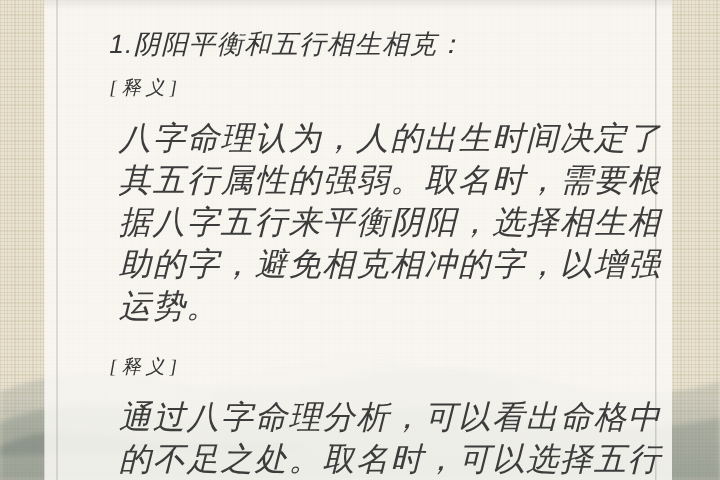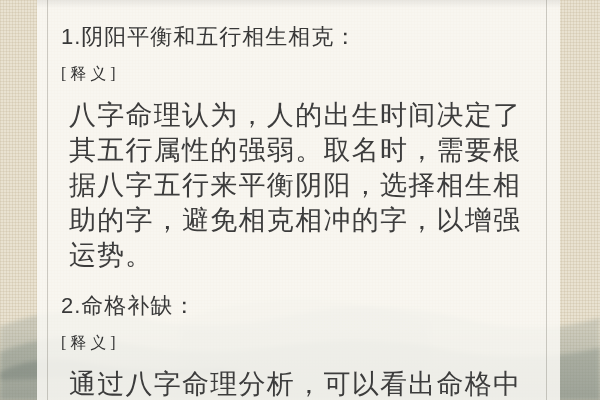--- a/index.html
+++ b/index.html
@@ -36,23 +36,24 @@
   }
   .hairline {
     position: absolute; top: 0; bottom: 0; width: 1px;
     background: rgba(130, 126, 116, 0.38);
   }
   .hairline.left  { left: 10px; }
   .hairline.right { right: 13px; }
 
   .article {
     position: absolute; top: 0; left: 0; right: 0; bottom: 0;
-    padding: 22px 14px 0 24px;
+    padding: 22px 14px 0 54px;
     color: #3b3b3b;
     z-index: 3;
+    font-style: italic;
   }
   .heading {
     margin: 0;
     font-size: 22px;
     font-weight: 400;
     line-height: 30px;
     letter-spacing: 1px;
     color: #383838;
   }
   .def-label {
@@ -105,19 +106,18 @@
 
   <main class="article">
 
     <section>
       <h2 class="heading">1.阴阳平衡和五行相生相克：</h2>
       <div class="def-label">[释义]</div>
       <p class="body-text">八字命理认为，人的出生时间决定了其五行属性的强弱。取名时，需要根据八字五行来平衡阴阳，选择相生相助的字，避免相克相冲的字，以增强运势。</p>
     </section>
 
     <section class="section-2">
-      <h2 class="heading">2.命格补缺：</h2>
       <div class="def-label">[释义]</div>
       <p class="body-text">通过八字命理分析，可以看出命格中的不足之处。取名时，可以选择五行属性</p>
     </section>
 
   </main>
 </div>
 
 </body></html>

